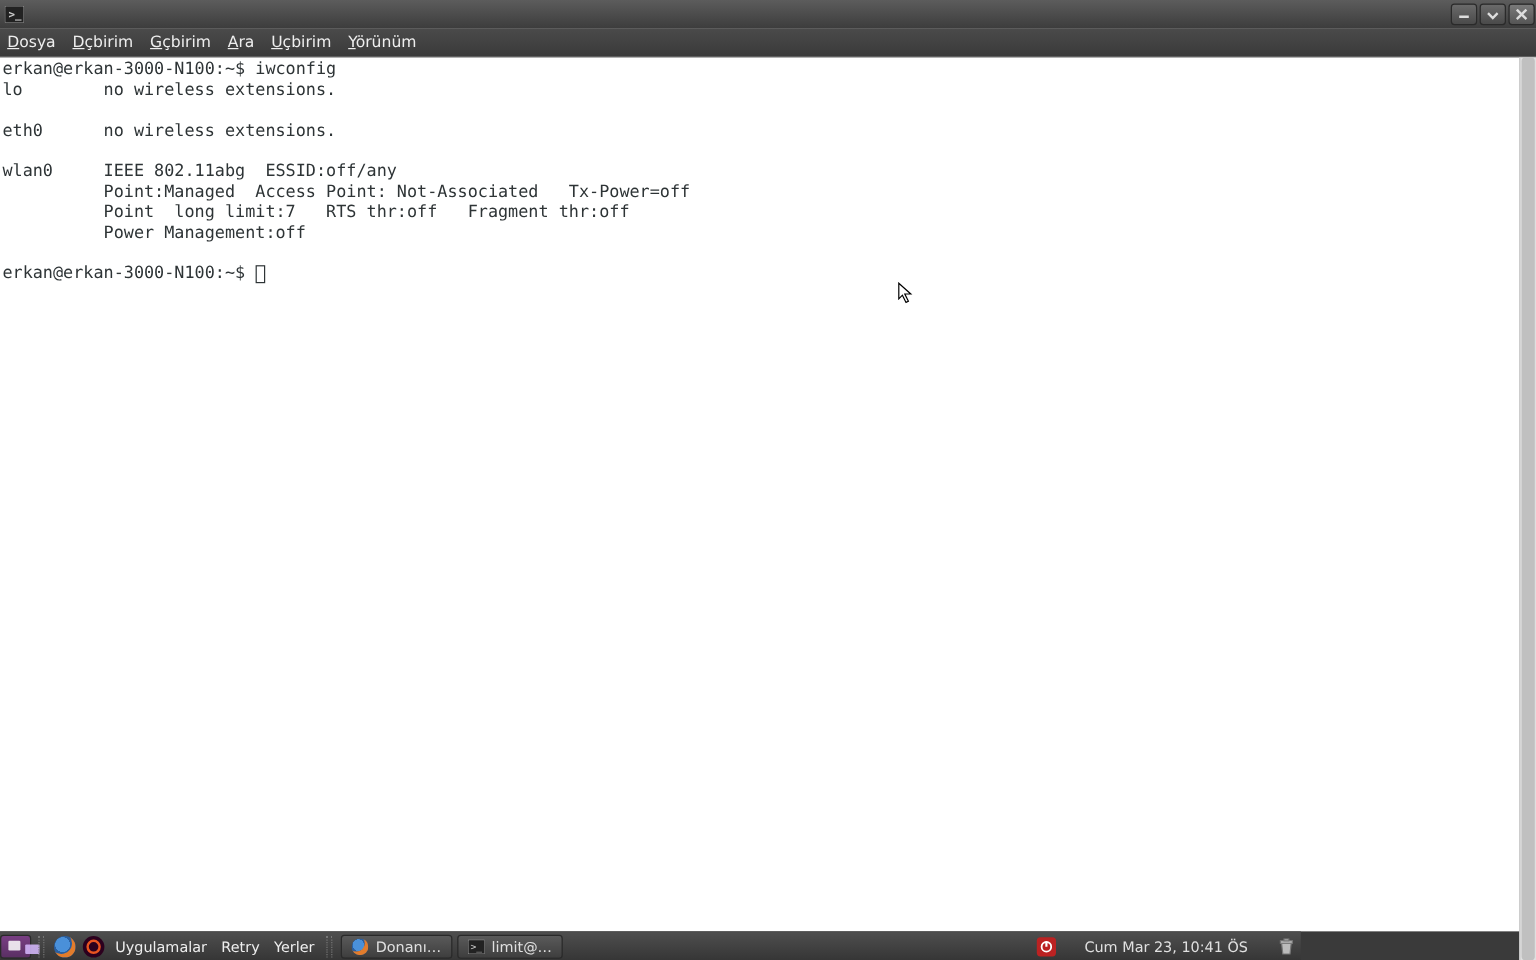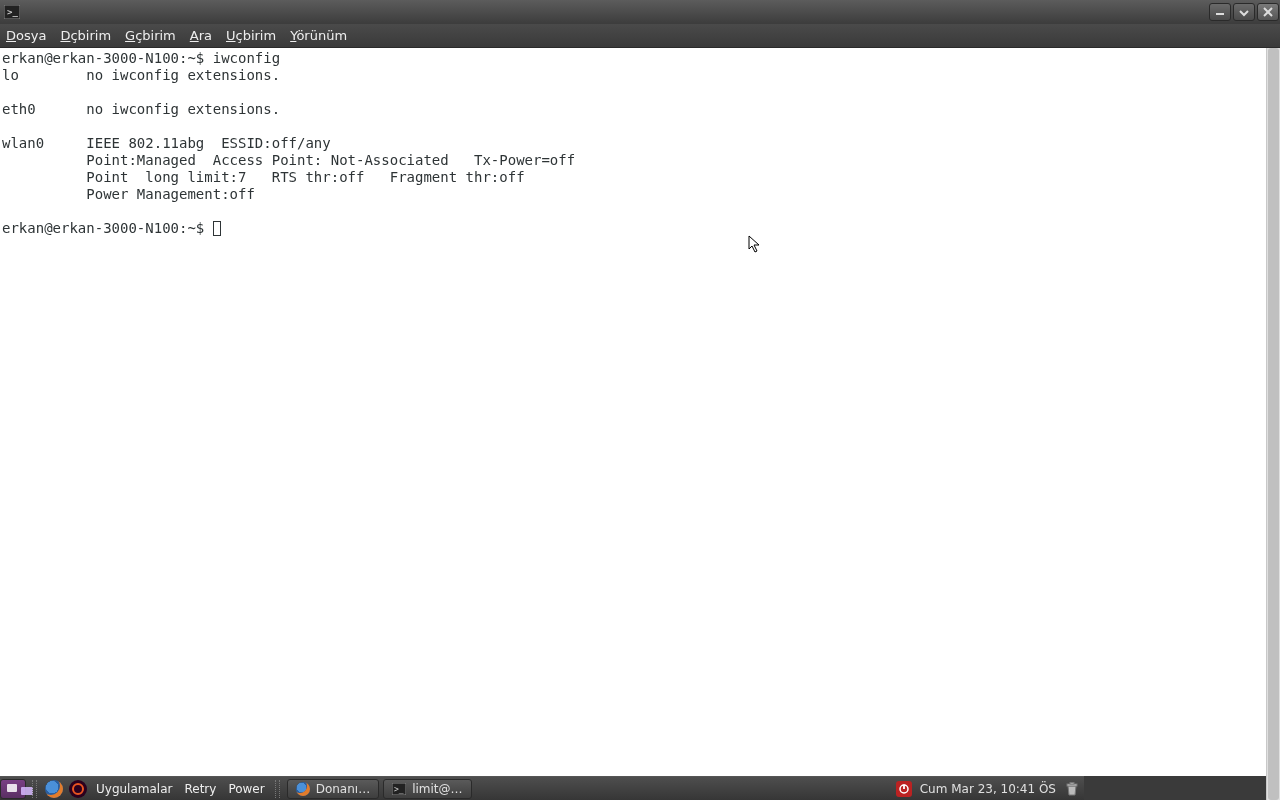--- a/index.html
+++ b/index.html
@@ -55,21 +55,21 @@
   .panel .sep { width:6px; height:18px; border-left:1px dotted #777; margin:0 4px; position:relative; }
   .panel .sep::after{content:"";position:absolute;left:3px;top:0;height:100%;border-left:1px dotted #777;}
   .panel .taskbtn {
     height:20px; padding:0 8px; margin:16px 2px; background:linear-gradient(to bottom,#5a5a5a,#3e3e3e);
     border:1px solid #2a2a2a; border-radius:3px; display:flex; align-items:center; gap:6px; cursor:pointer;
     max-width: 120px;
   }
   .panel .taskbtn span { white-space:nowrap; overflow:hidden; text-overflow:ellipsis; }
   .panel .taskbtn .ticon { width:14px; height:14px; display:inline-flex; align-items:center; justify-content:center; font-size:11px;}
   .panel .right { margin-left:auto; display:flex; align-items:center; gap:4px; padding-right:4px; }
-  .panel .clock { margin:0 4px; }
+  .panel .clock { margin:0 20px; }
   .panel .power { width:16px; height:16px; background:#b22; border-radius:3px; display:flex; align-items:center; justify-content:center; color:#fff; font-size:11px;}
   .panel .trash { width:16px; height:16px; color:#bbb; }
   .showdesk {
     width:42px; height:20px; margin-right:2px; border:1px solid #2a2a2a; border-radius:3px;
     background:linear-gradient(to bottom,#793f84,#5a2f63); position:relative;
   }
   .showdesk::before, .showdesk::after {
     content:""; position:absolute; width:10px; height:8px; background:#fff; opacity:.85; border-radius:1px;
   }
   .showdesk::before{ left:6px; top:4px; }
@@ -122,23 +122,23 @@
   <div class="menubar">
     <span class="mitem"><span class="ul">D</span><span>osya</span></span>
     <span class="mitem"><span class="ul">D</span><span>çbirim</span></span>
     <span class="mitem"><span class="ul">G</span><span>çbirim</span></span>
     <span class="mitem"><span class="ul">A</span><span>ra</span></span>
     <span class="mitem"><span class="ul">U</span><span>çbirim</span></span>
     <span class="mitem"><span class="ul">Y</span><span>örünüm</span></span>
   </div>
 
   <div class="term"><span>erkan@erkan-3000-N100:~$ iwconfig</span>
-<span>lo        no iwconfig extensions.</span>
+<span>lo        no wireless extensions.</span>
 <span></span>
-<span>eth0      no iwconfig extensions.</span>
+<span>eth0      no wireless extensions.</span>
 <span></span>
 <span>wlan0     IEEE 802.11abg  ESSID:off/any  </span>
 <span>          Point:Managed  Access Point: Not-Associated   Tx-Power=off   </span>
 <span>          Point  long limit:7   RTS thr:off   Fragment thr:off</span>
 <span>          Power Management:off</span>
 <span>          </span>
 <span>erkan@erkan-3000-N100:~$ </span><span class="cursor"></span></div>
 
   <div class="scrollbar">
     <div class="thumb"></div>
@@ -158,21 +158,21 @@
     </div>
   <div class="sep"></div>
   <div class="applet">
       <div class="ff-icon"></div>
     </div>
   <div class="applet">
       <div class="ubuntu-logo"></div>
     </div>
   <span class="menuword">Uygulamalar</span>
   <span class="menuword">Retry</span>
-  <span class="menuword">Power</span>
+  <span class="menuword">Yerler</span>
   <div class="sep"></div>
   <div class="taskbtn">
     <span class="ticon">
         <span class="ff-icon" style="width:14px;height:14px;"></span>
       </span>
     <span>Donanı…</span>
   </div>
   <div class="taskbtn">
     <span class="ticon">
         <svg width="14" height="12">

